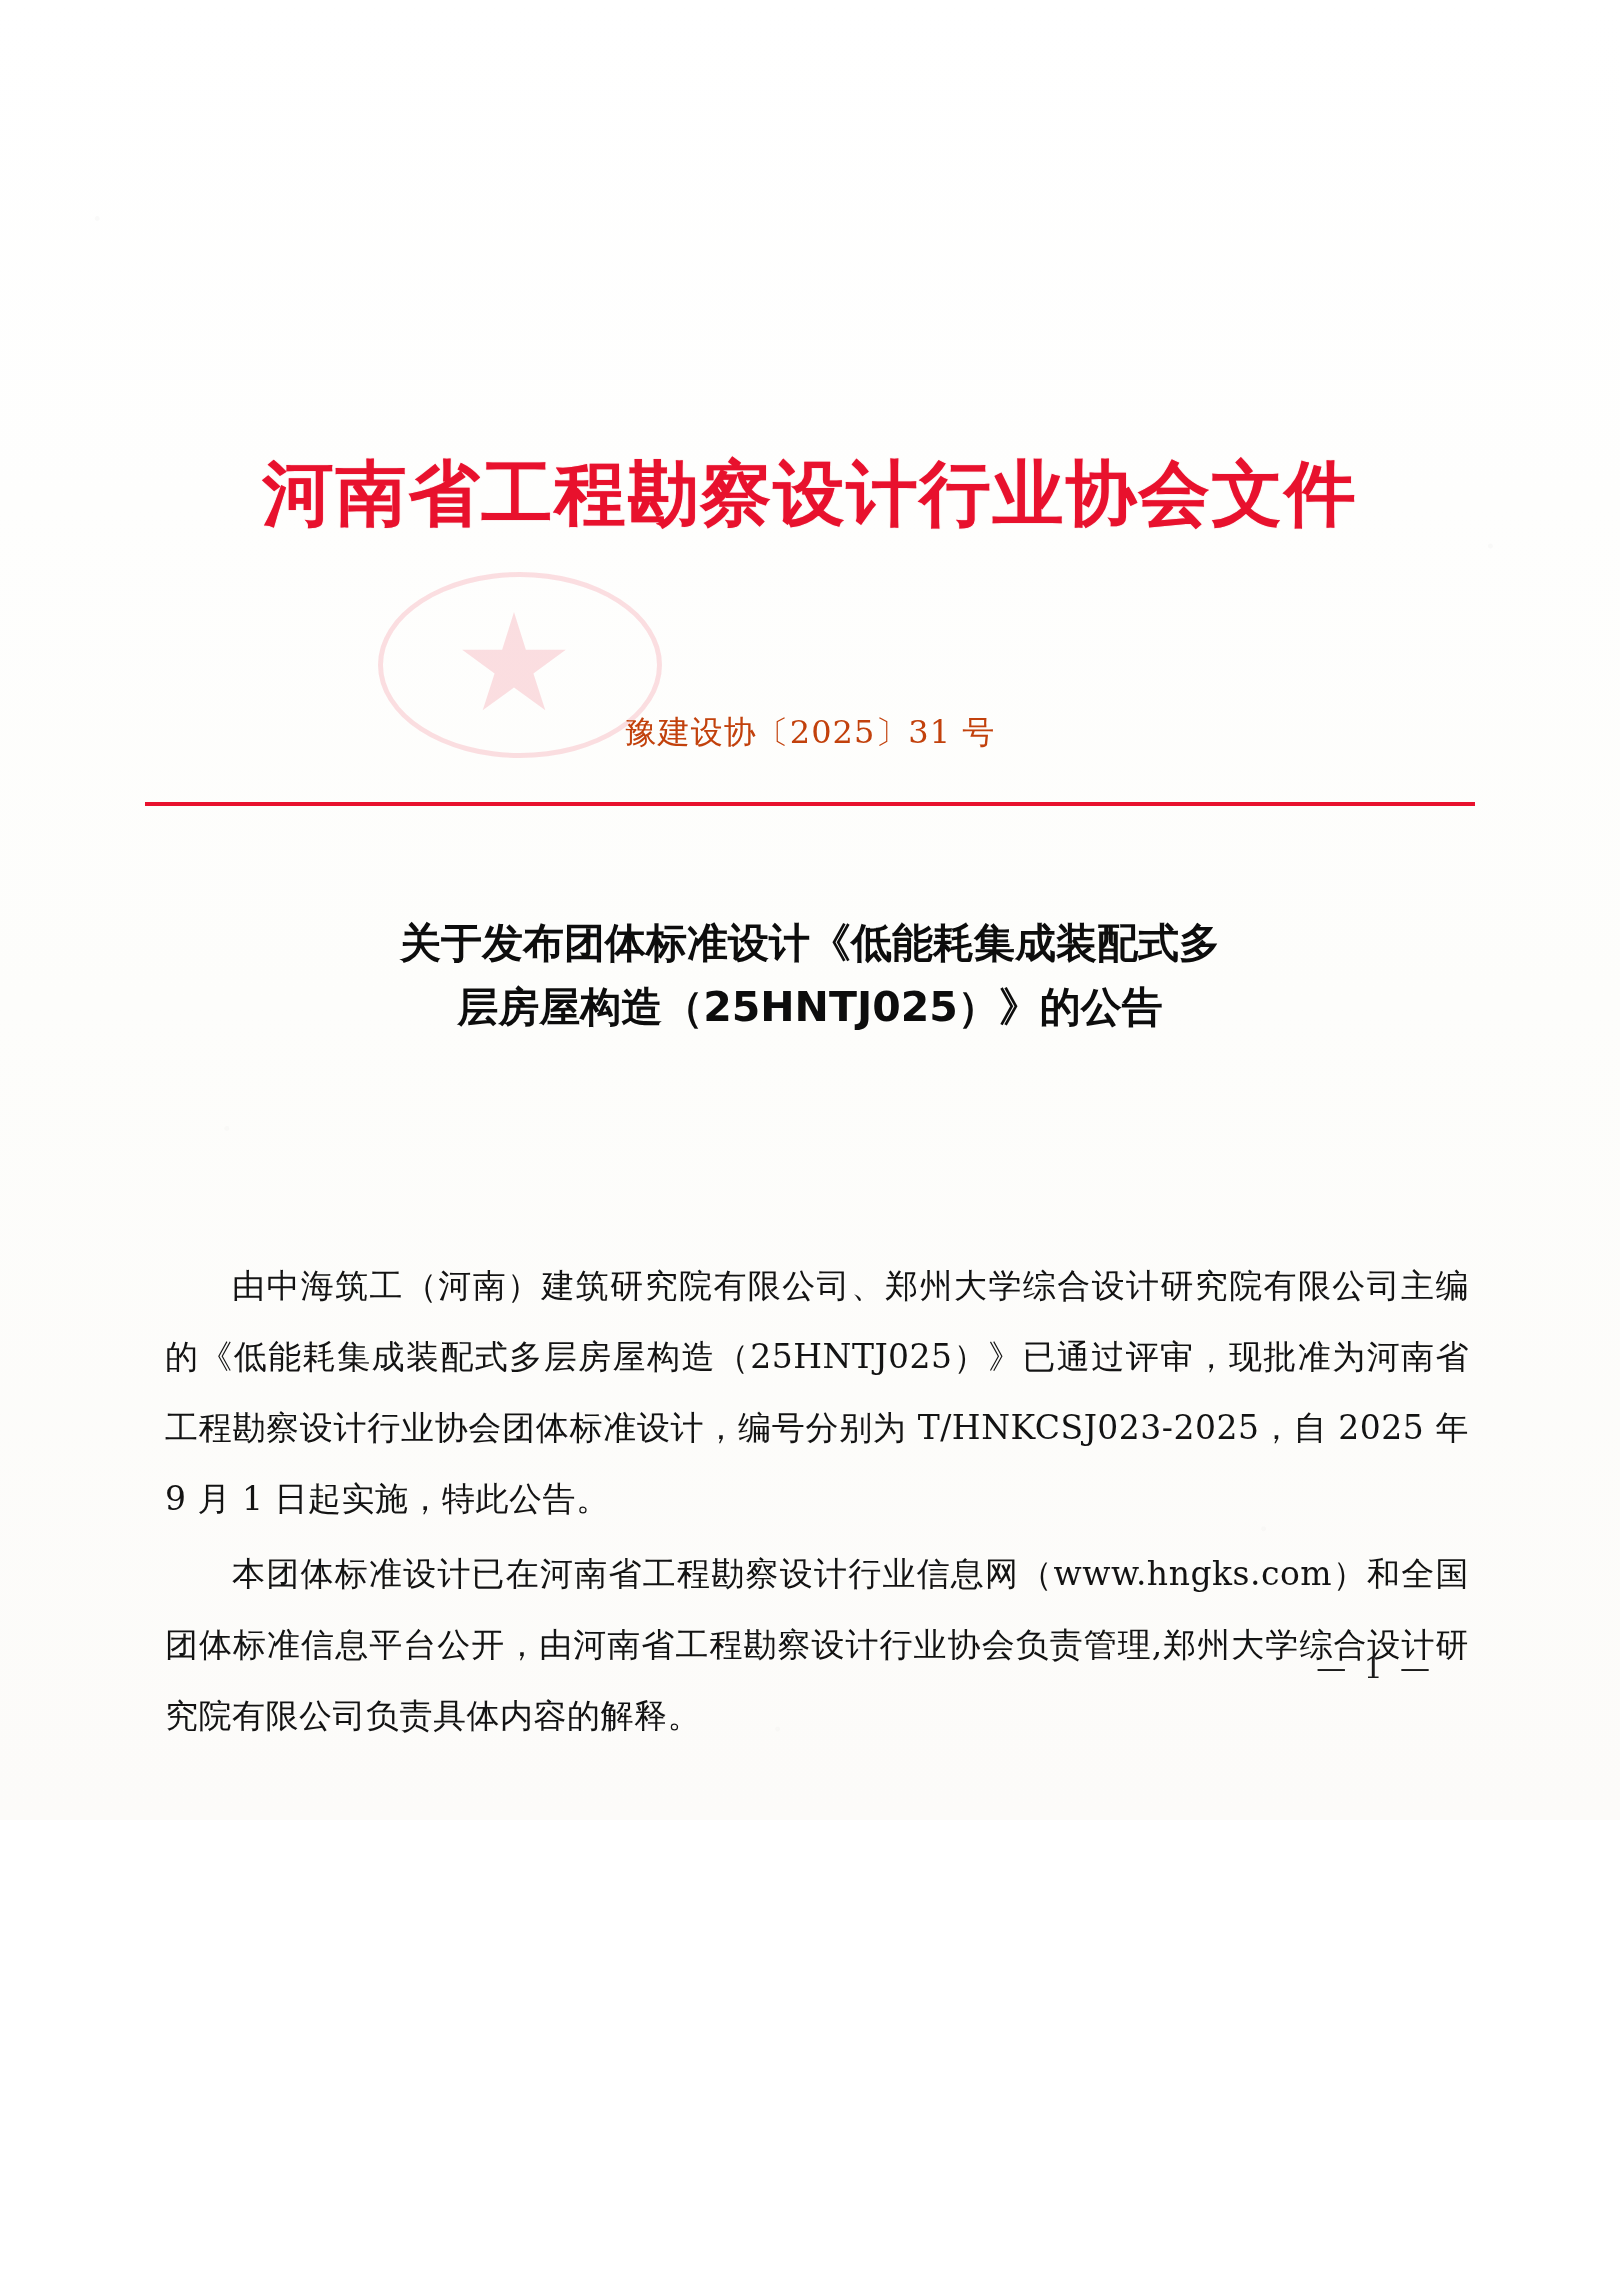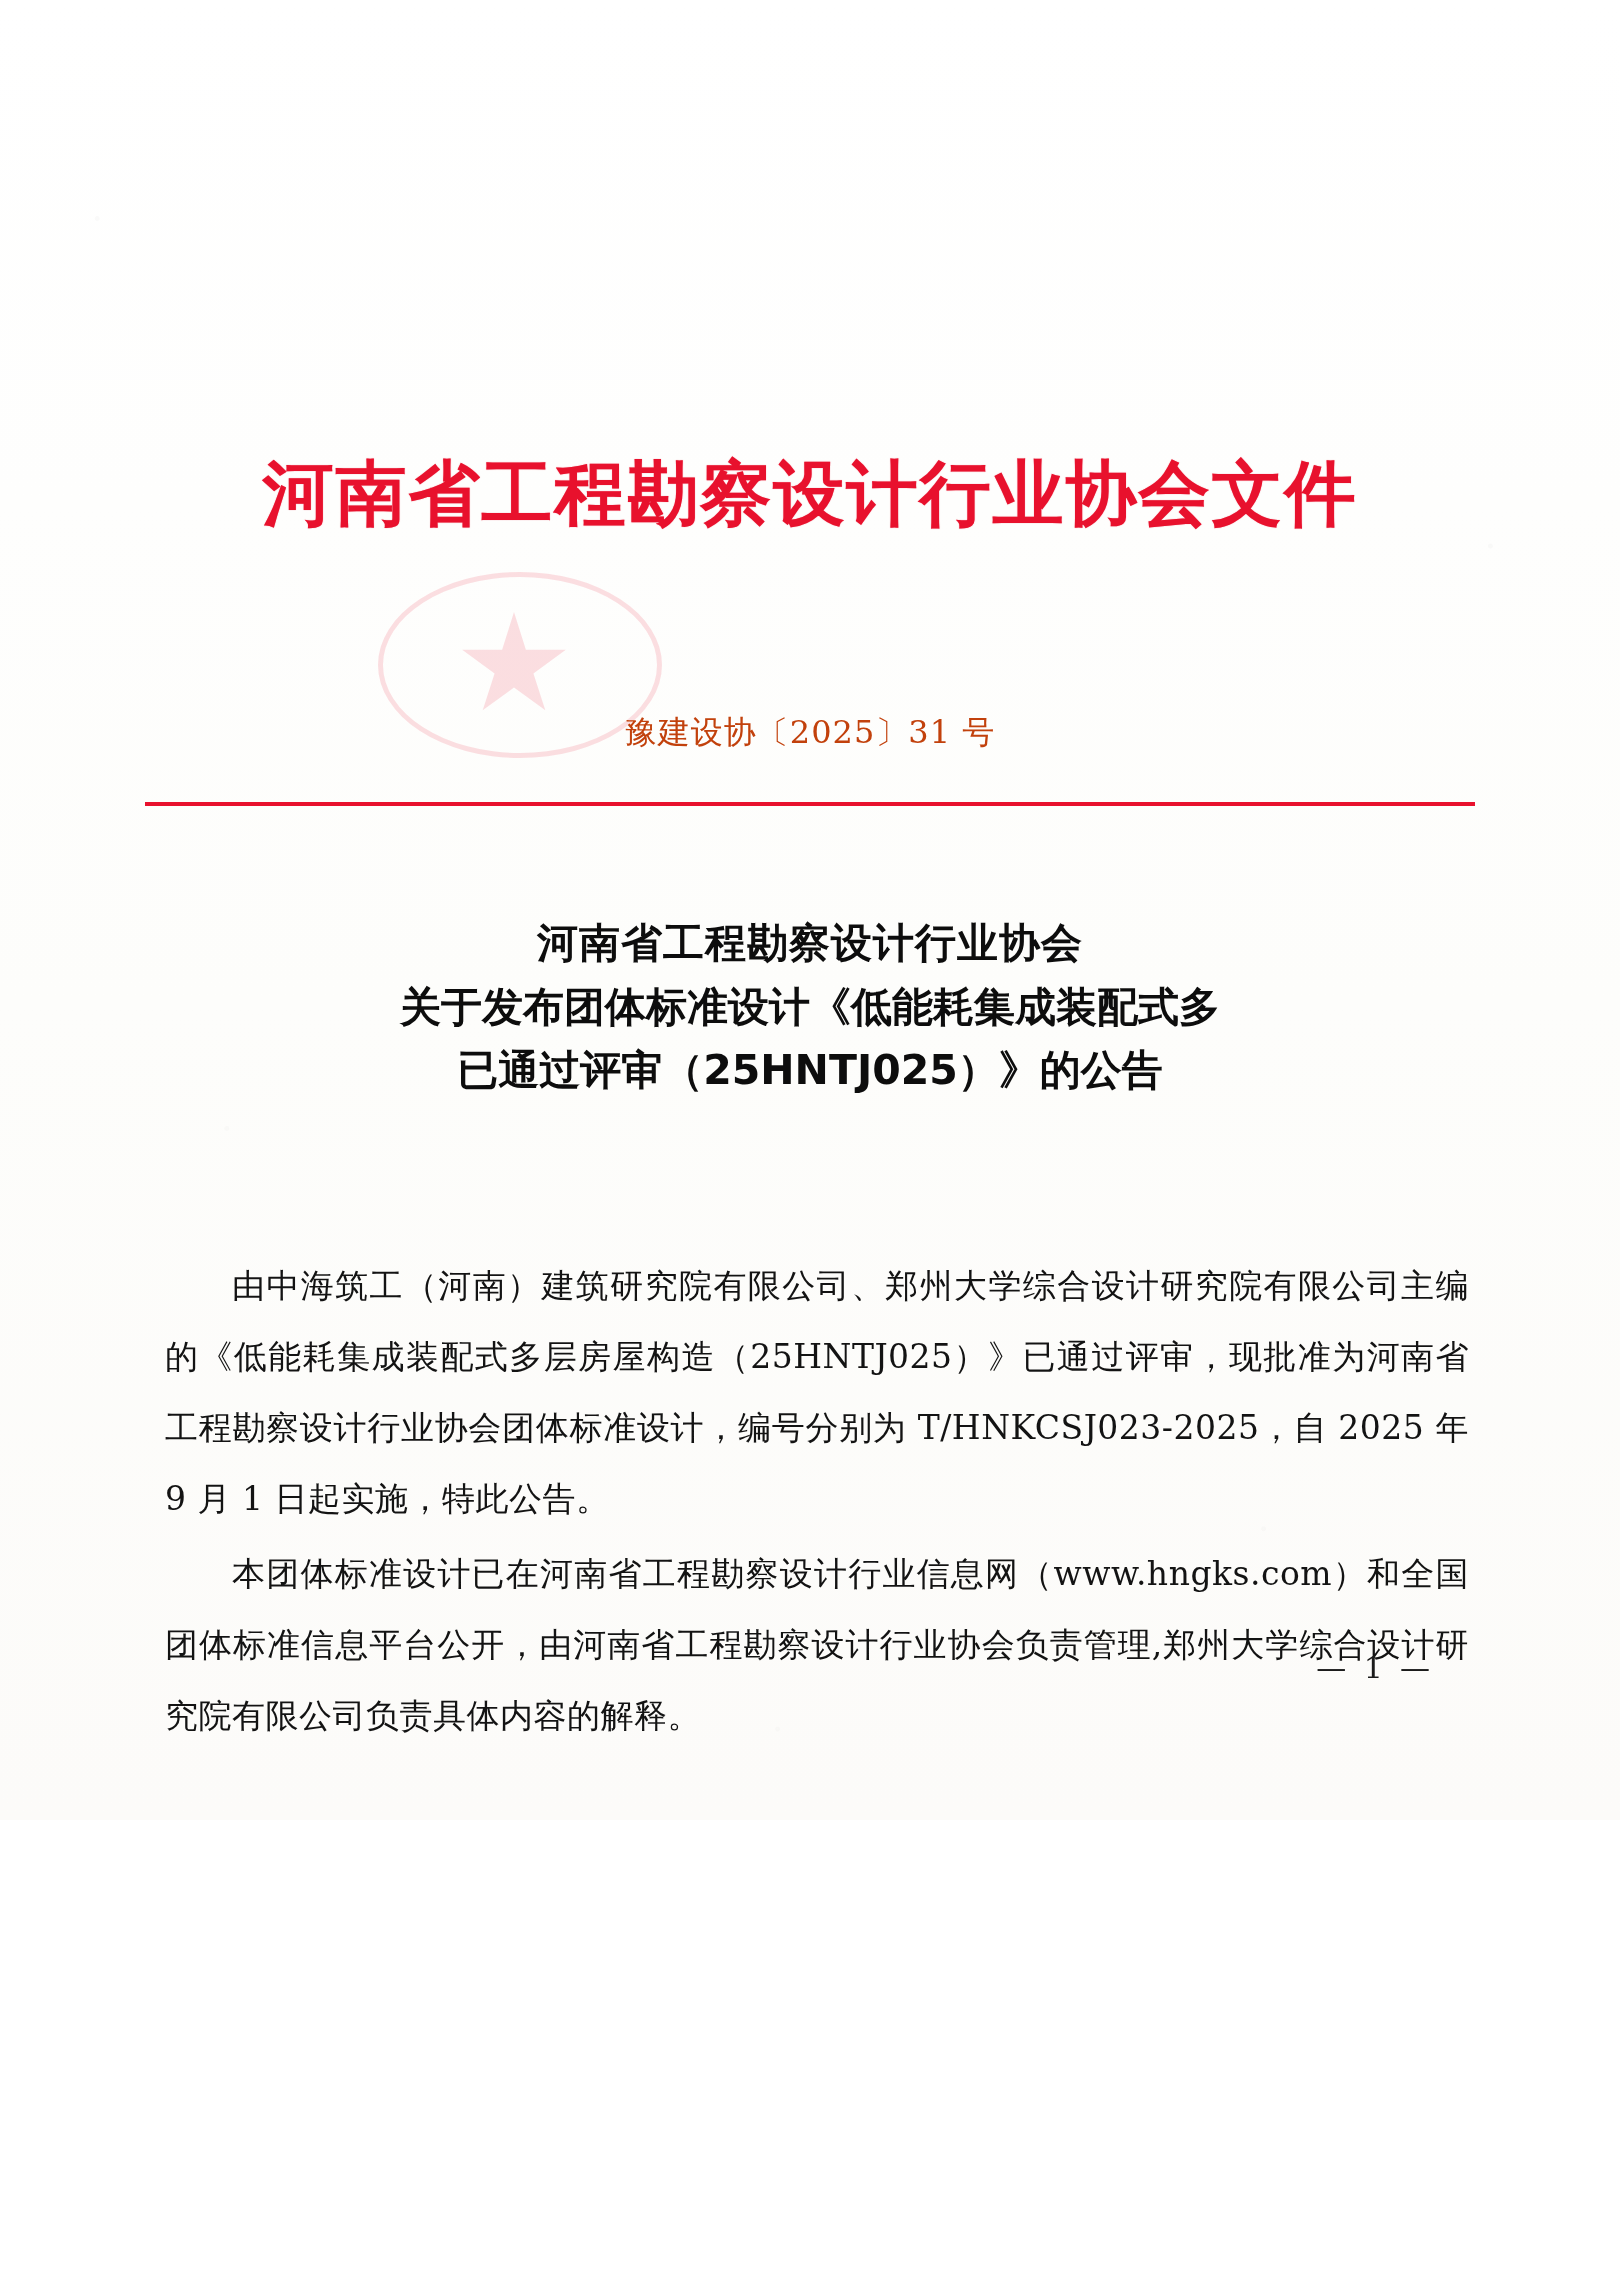--- a/index.html
+++ b/index.html
@@ -173,23 +173,22 @@
 
     <div class="masthead">
       <div class="masthead-title">河南省工程勘察设计行业协会文件</div>
     </div>
 
     <div class="doc-number">豫建设协〔2025〕31 号</div>
 
     <div class="red-rule"></div>
 
     <div class="title-block">
-      <span class="title-line l1">河南省工程勘察设计行业协会</span>
       <span class="title-line l2">关于发布团体标准设计《低能耗集成装配式多</span>
-      <span class="title-line l3">已通过评审（25HNTJ025）》的公告</span>
+      <span class="title-line l3">层房屋构造（25HNTJ025）》的公告</span>
     </div>
 
     <div class="body-text">
       <p class="para">由中海筑工（河南）建筑研究院有限公司、郑州大学综合设计研究院有限公司主编的《低能耗集成装配式多层房屋构造（25HNTJ025）》已通过评审，现批准为河南省工程勘察设计行业协会团体标准设计，编号分别为 T/HNKCSJ023-2025，自 2025 年 9 月 1 日起实施，特此公告。</p>
       <p class="para">本团体标准设计已在河南省工程勘察设计行业信息网（www.hngks.com）和全国团体标准信息平台公开，由河南省工程勘察设计行业协会负责管理,郑州大学综合设计研究院有限公司负责具体内容的解释。</p>
     </div>
 
     <div class="page-number">— 1 —</div>
 
   </div>

